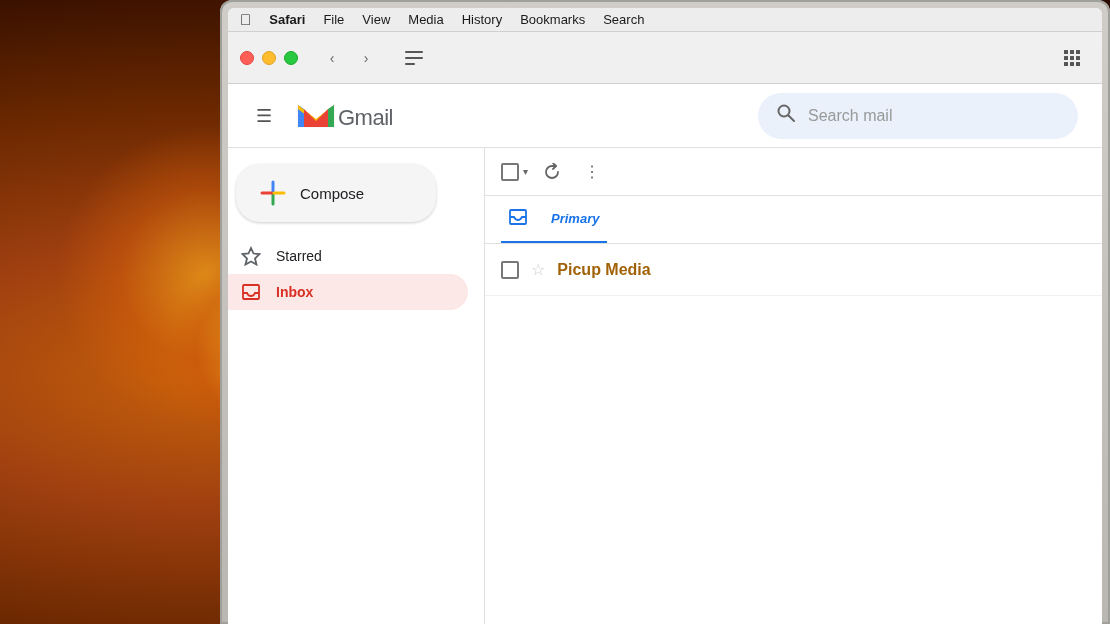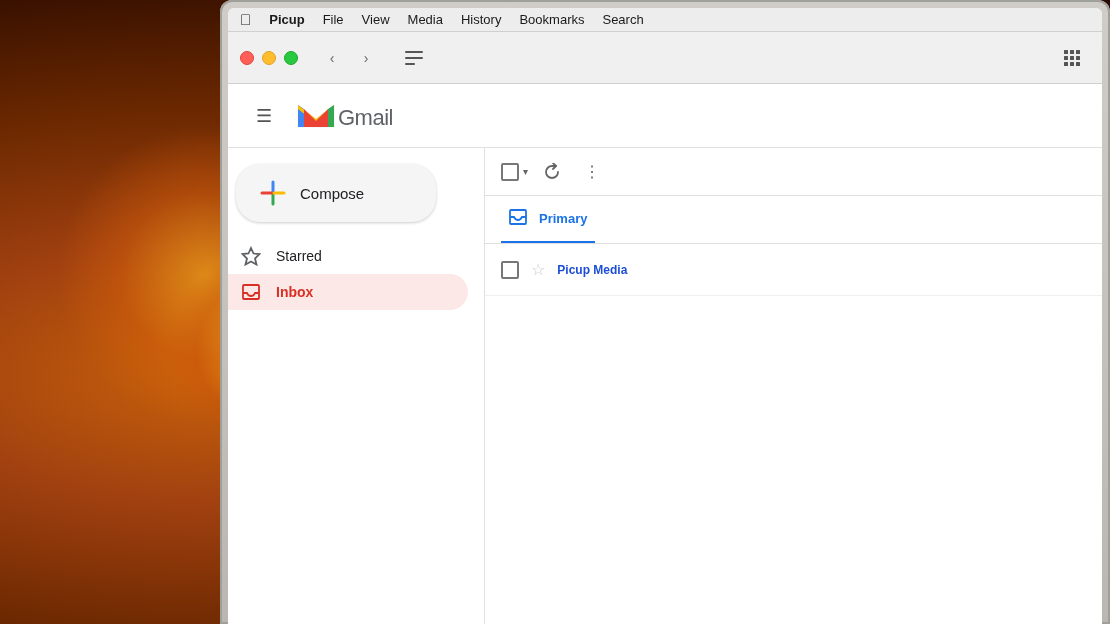--- a/index.html
+++ b/index.html
@@ -384,66 +384,67 @@
       height: 48px;
       display: flex;
       align-items: center;
       padding: 0 16px;
       border-bottom: 1px solid #e0e0e0;
     }
 
     .primary-tab {
       display: flex;
       align-items: center;
-      gap: 12px;
+      gap: 24px;
       font-size: 13px;
       color: #1a73e8;
       font-weight: 600;
       padding: 0 8px;
       height: 100%;
       border-bottom: 2px solid #1a73e8;
+      font-style: italic;
     }
 
     .primary-tab-icon {
       font-size: 16px;
     }
 
     .email-row {
       display: flex;
       align-items: center;
       padding: 8px 16px;
       gap: 12px;
       border-bottom: 1px solid #f0f0f0;
       cursor: pointer;
       height: 52px;
     }
 
     .email-sender {
-      font-size: 12px;
+      font-size: 16px;
       font-weight: 600;
-      color: #1d4ed8;
+      color: #a16207;
       white-space: nowrap;
     }
 
     .star-icon-email {
       color: #ccc;
       font-size: 16px;
     }
   </style>
 </head>
 <body>
 
 <div class="background"></div>
 
 <div class="laptop-frame">
   <div class="screen">
 
     <div class="menu-bar">
       <span class="menu-bar-item apple"></span>
-      <span class="menu-bar-item bold">Picup</span>
+      <span class="menu-bar-item bold">Safari</span>
       <span class="menu-bar-item">File</span>
       <span class="menu-bar-item">View</span>
       <span class="menu-bar-item">Media</span>
       <span class="menu-bar-item">History</span>
       <span class="menu-bar-item">Bookmarks</span>
       <span class="menu-bar-item">Search</span>
     </div>
 
     <div class="safari-toolbar">
       <div class="traffic-lights">
@@ -513,20 +514,29 @@
 
             <path d="M38 26 L38 4 L32 8 L32 26 Z" fill="#34A853"></path>
 
             <path d="M8 8 L8 26 L32 26 L32 8 L20 20 Z" fill="#EA4335"></path>
           </svg>
           <span class="gmail-text">Gmail</span>
         </div>
 
         <div class="header-spacer"></div>
 
+        <div class="search-bar">
+          <span class="search-icon-wrap">
+            <svg width="20" height="20" viewBox="0 0 20 20">
+              <circle cx="8" cy="8" r="5.5" fill="none" stroke="#666" stroke-width="2"></circle>
+              <line x1="12.5" y1="12.5" x2="18" y2="18" stroke="#666" stroke-width="2" stroke-linecap="round"></line>
+            </svg>
+          </span>
+          <span class="search-placeholder">Search mail</span>
+        </div>
       </div>
 
       <div class="gmail-body">
 
         <div class="gmail-sidebar">
           <button class="compose-btn">
 
             <svg width="26" height="26" viewBox="0 0 26 26">
               <line x1="13" y1="2" x2="13" y2="12" stroke="#4285F4" stroke-width="3" stroke-linecap="round"></line>
               <line x1="13" y1="14" x2="13" y2="24" stroke="#34A853" stroke-width="3" stroke-linecap="round"></line>

